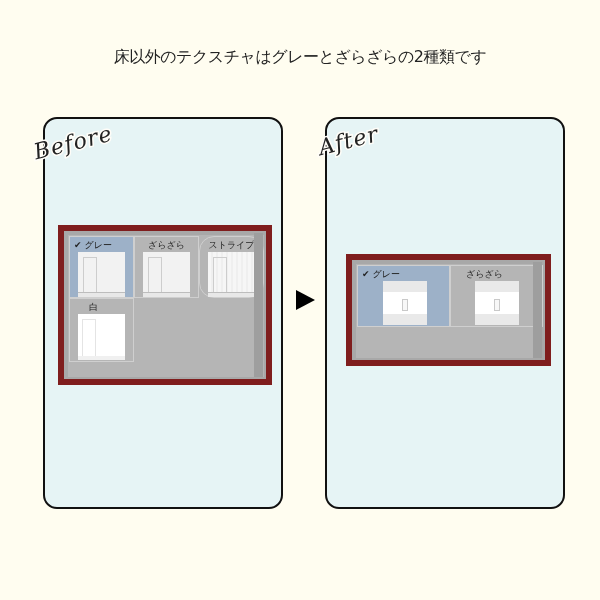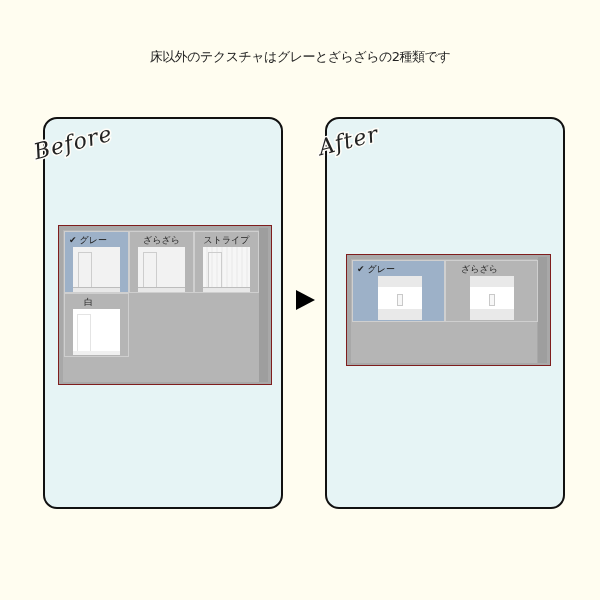--- a/index.html
+++ b/index.html
@@ -7,21 +7,21 @@
     body {
       background: #fffdf0;
       font-family: "DejaVu Sans", sans-serif;
       position: relative;
       color: #222;
     }
     .caption {
       position: absolute;
       left: 0; top: 46px; width: 600px;
       text-align: center;
-      font-size: 13px;
+      font-size: 16px;
       line-height: 21px;
       color: #222;
       letter-spacing: -0.5px;
     }
     .panel {
       position: absolute;
       top: 117px;
       width: 240px;
       height: 392px;
       background: #e6f4f5;
@@ -48,21 +48,21 @@
       left: 296px; top: 290px;
       width: 0; height: 0;
       border-top: 10px solid transparent;
       border-bottom: 10px solid transparent;
       border-left: 19px solid #000;
     }
     
     .texwin {
       position: absolute;
       background: #a8a8a8;
-      border: 1px solid #7f1d1d;
+      border: 6px solid #7f1d1d;
     }
     .texwin .scroll {
       position: absolute;
       right: 3px; top: 2px; bottom: 2px;
       width: 9px;
       background: #9e9e9e;
     }
     .texwin .inner {
       position: absolute;
       left: 4px; top: 4px; bottom: 2px;
@@ -142,21 +142,21 @@
 
       <div class="tile" style="left:66px; top:1px; width:65px; height:62px;">
         <div class="tile-label">ざらざら</div>
         <div class="thumb" style="left:8px; top:15px; width:47px; height:45px;">
           <div class="door" style="left:5px; top:5px; width:14px; height:36px;"></div>
           <div class="floorline" style="top:40px;"></div>
           <div class="floor" style="height:4px;"></div>
         </div>
       </div>
 
-      <div class="tile" style="left:131px; top:1px; width:65px; height:62px;">
+      <div class="tile" style="left:131px; top:1px; width:65px; height:62px;border-radius:15px;">
         <div class="tile-label">ストライプ</div>
         <div class="thumb stripe" style="left:8px; top:15px; width:47px; height:45px;">
           <div class="door" style="left:5px; top:5px; width:14px; height:36px;"></div>
           <div class="floorline" style="top:40px;"></div>
           <div class="floor" style="height:4px;"></div>
         </div>
       </div>
 
       <div class="tile" style="left:1px; top:63px; width:65px; height:64px;">
         <div class="tile-label" style="text-align:left; padding-left:19px;">白</div>

